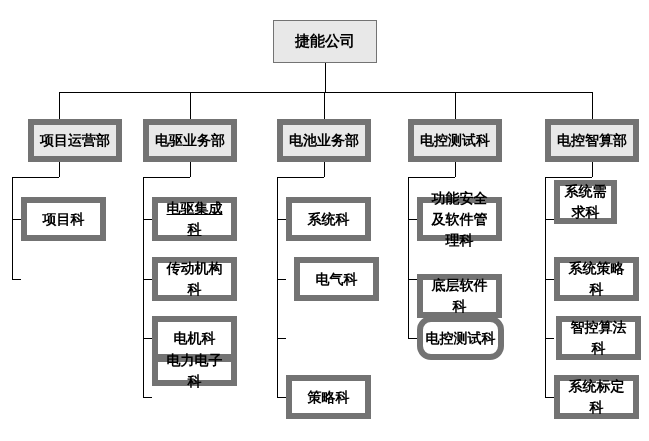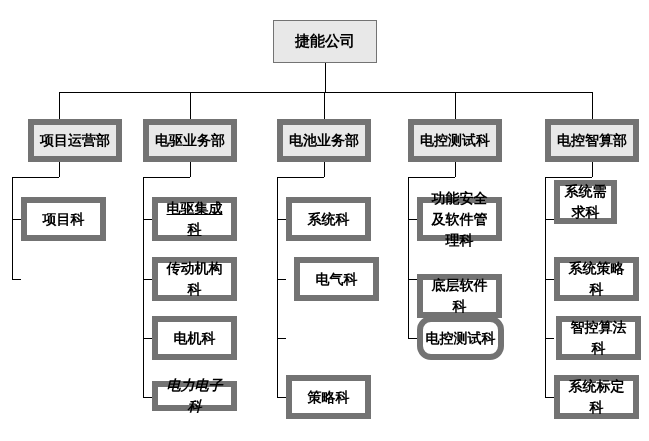--- a/index.html
+++ b/index.html
@@ -68,21 +68,21 @@
     <div class="line" style="left: 190px; top: 162px; width: 1px; height: 15px; background: rgb(0, 0, 0);"></div>
     <div class="line" style="left: 143px; top: 177px; width: 47px; height: 1px; background: rgb(0, 0, 0);"></div>
     <div class="line" style="left: 143px; top: 177px; width: 1px; height: 220px; background: rgb(0, 0, 0);"></div>
     <div class="line" style="left: 143px; top: 219px; width: 9px; height: 1px; background: rgb(0, 0, 0);"></div>
     <div class="node section" style="left: 152px; top: 197px; width: 85px; height: 44px; text-decoration: underline;">电驱集成科</div>
     <div class="line" style="left: 143px; top: 279px; width: 9px; height: 1px; background: rgb(0, 0, 0);"></div>
     <div class="node section" style="left: 152px; top: 257px; width: 85px; height: 44px;">传动机构科</div>
     <div class="line" style="left: 143px; top: 338px; width: 9px; height: 1px; background: rgb(0, 0, 0);"></div>
     <div class="node section" style="left: 152px; top: 316px; width: 85px; height: 44px;">电机科</div>
     <div class="line" style="left: 143px; top: 397px; width: 9px; height: 1px; background: rgb(0, 0, 0);"></div>
-    <div class="node section" style="left: 152px; top: 381px; width: 85px; height: 30px; font-style: italic;">电力电子科</div>
+    <div class="node section" style="left: 152px; top: 356px; width: 85px; height: 30px;">电力电子科</div>
     <div class="line" style="left: 324px; top: 92px; width: 1px; height: 27px; background: rgb(0, 0, 0);"></div>
     <div class="node dept" style="left: 277px; top: 119px; width: 94px; height: 43px;">电池业务部</div>
     <div class="line" style="left: 324px; top: 162px; width: 1px; height: 15px; background: rgb(0, 0, 0);"></div>
     <div class="line" style="left: 277px; top: 177px; width: 47px; height: 1px; background: rgb(0, 0, 0);"></div>
     <div class="line" style="left: 277px; top: 177px; width: 1px; height: 220px; background: rgb(0, 0, 0);"></div>
     <div class="line" style="left: 277px; top: 219px; width: 9px; height: 1px; background: rgb(0, 0, 0);"></div>
     <div class="node section" style="left: 286px; top: 197px; width: 85px; height: 44px;">系统科</div>
     <div class="line" style="left: 277px; top: 279px; width: 9px; height: 1px; background: rgb(0, 0, 0);"></div>
     <div class="node section" style="left: 274px; top: 257px; width: 85px; height: 44px; margin-left: 20px;">电气科</div>
     <div class="line" style="left: 277px; top: 338px; width: 9px; height: 1px; background: rgb(0, 0, 0);"></div>

